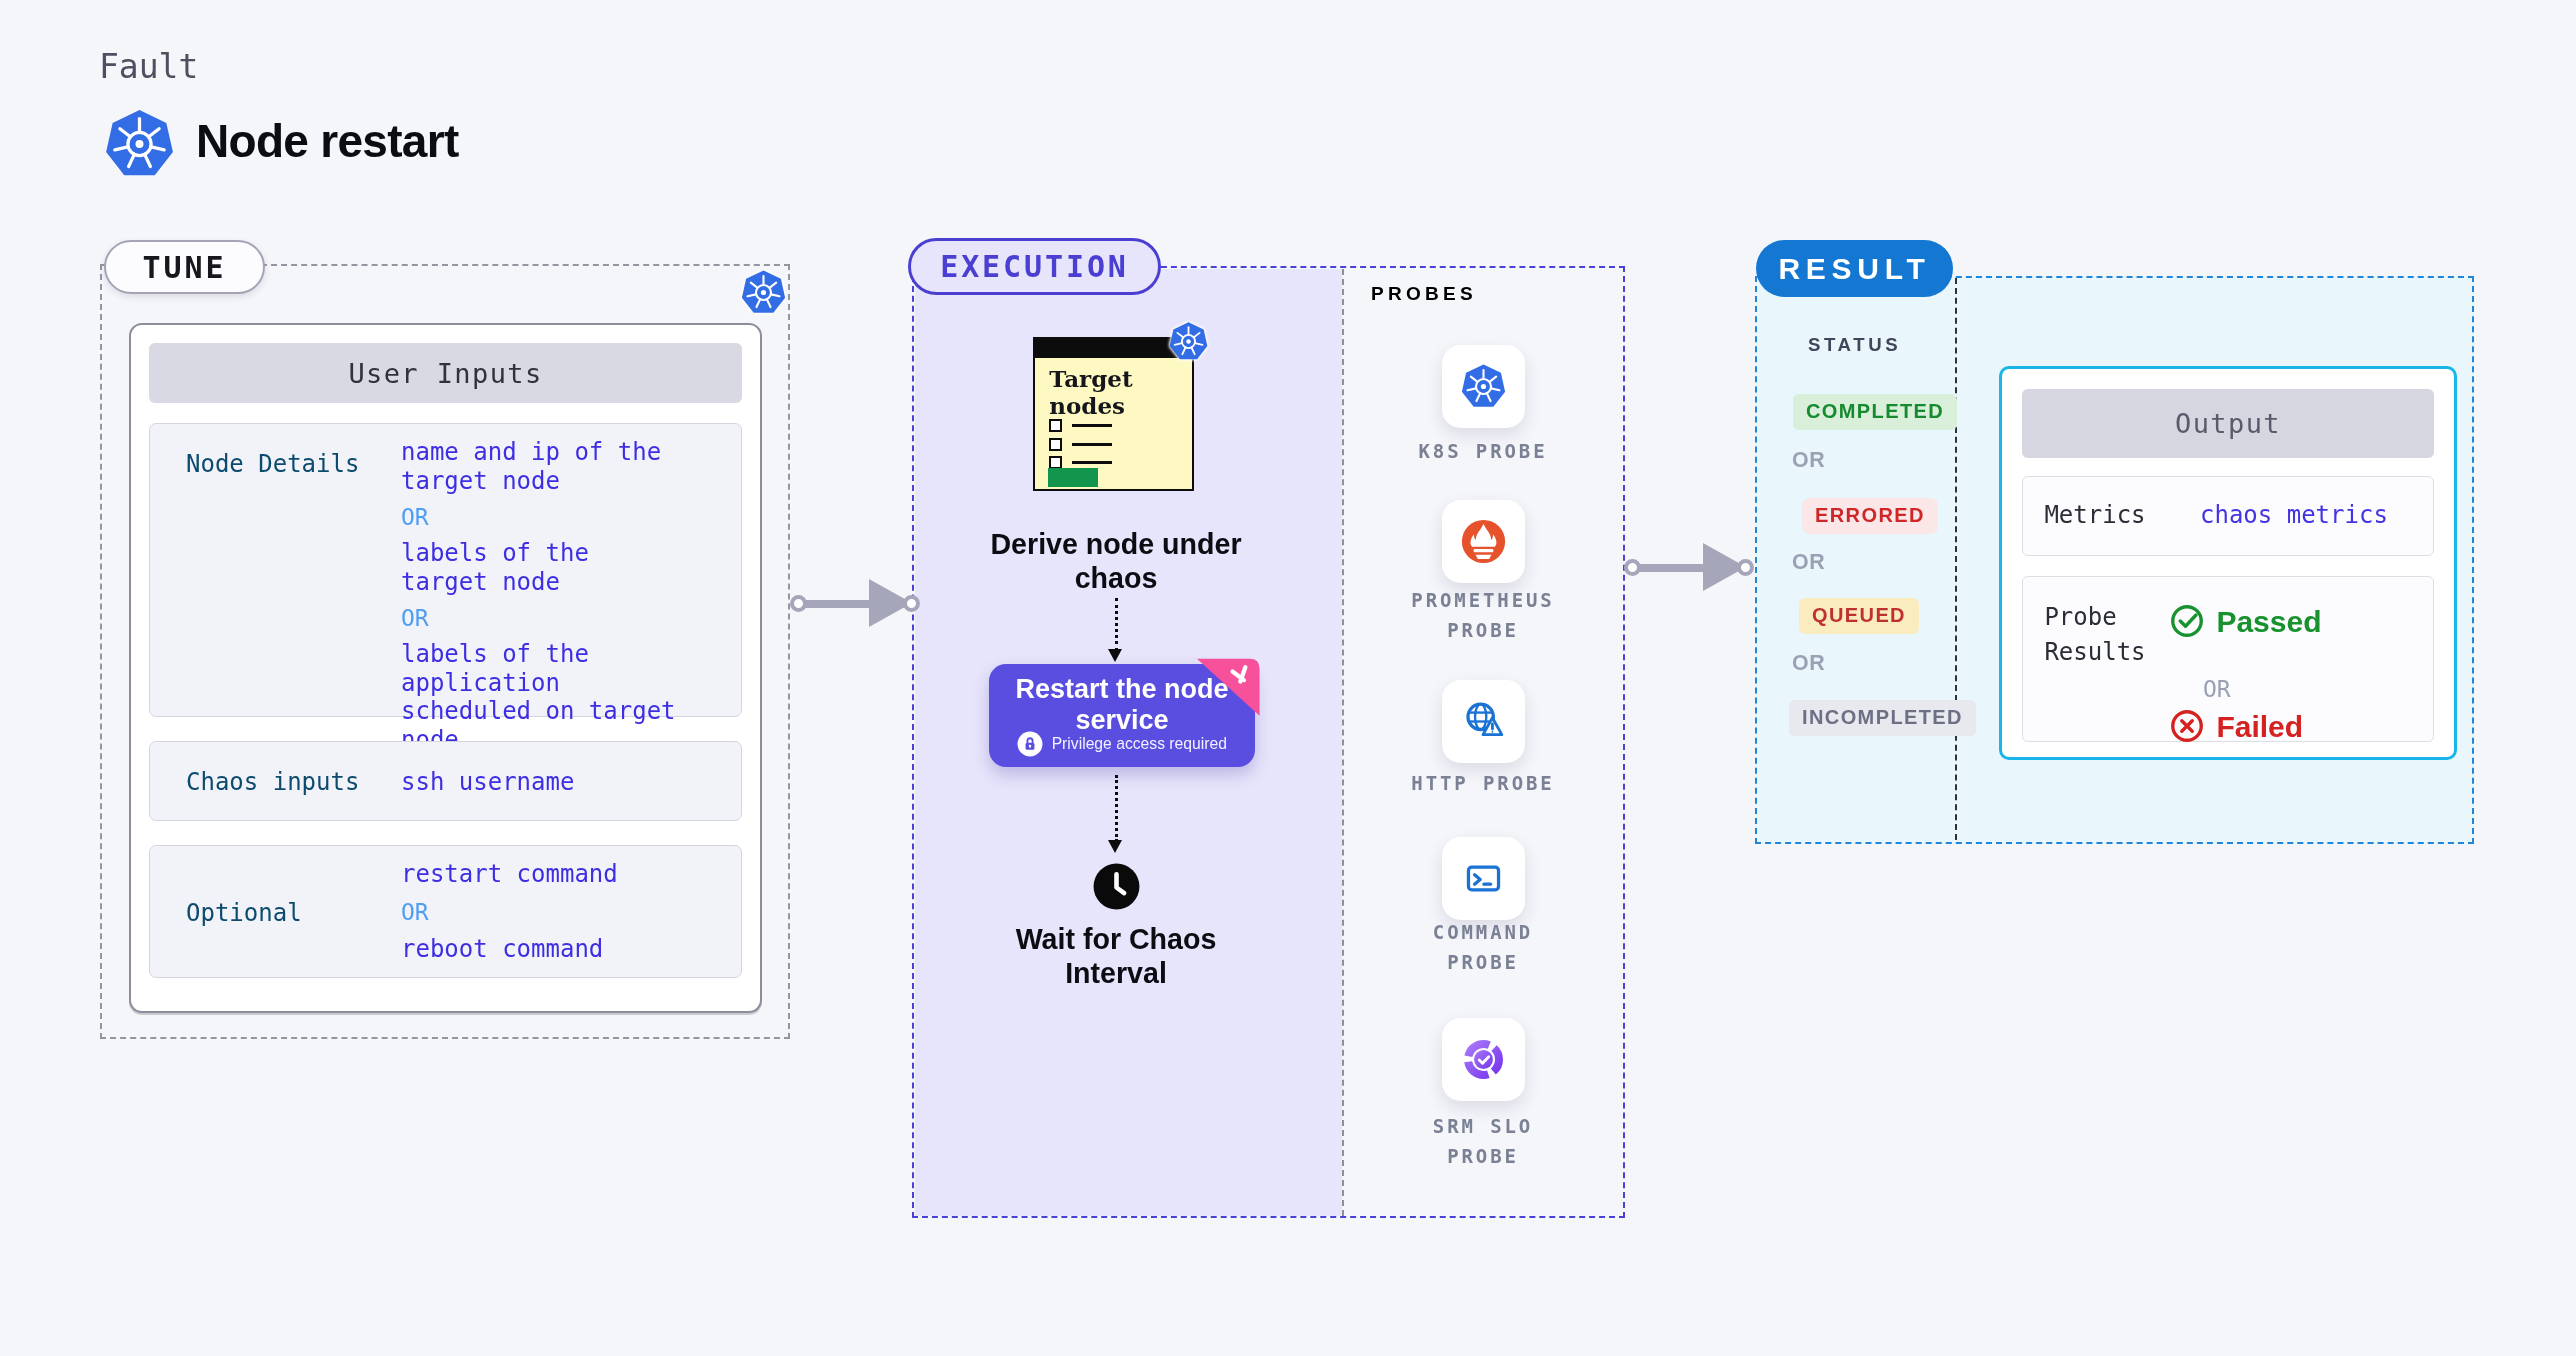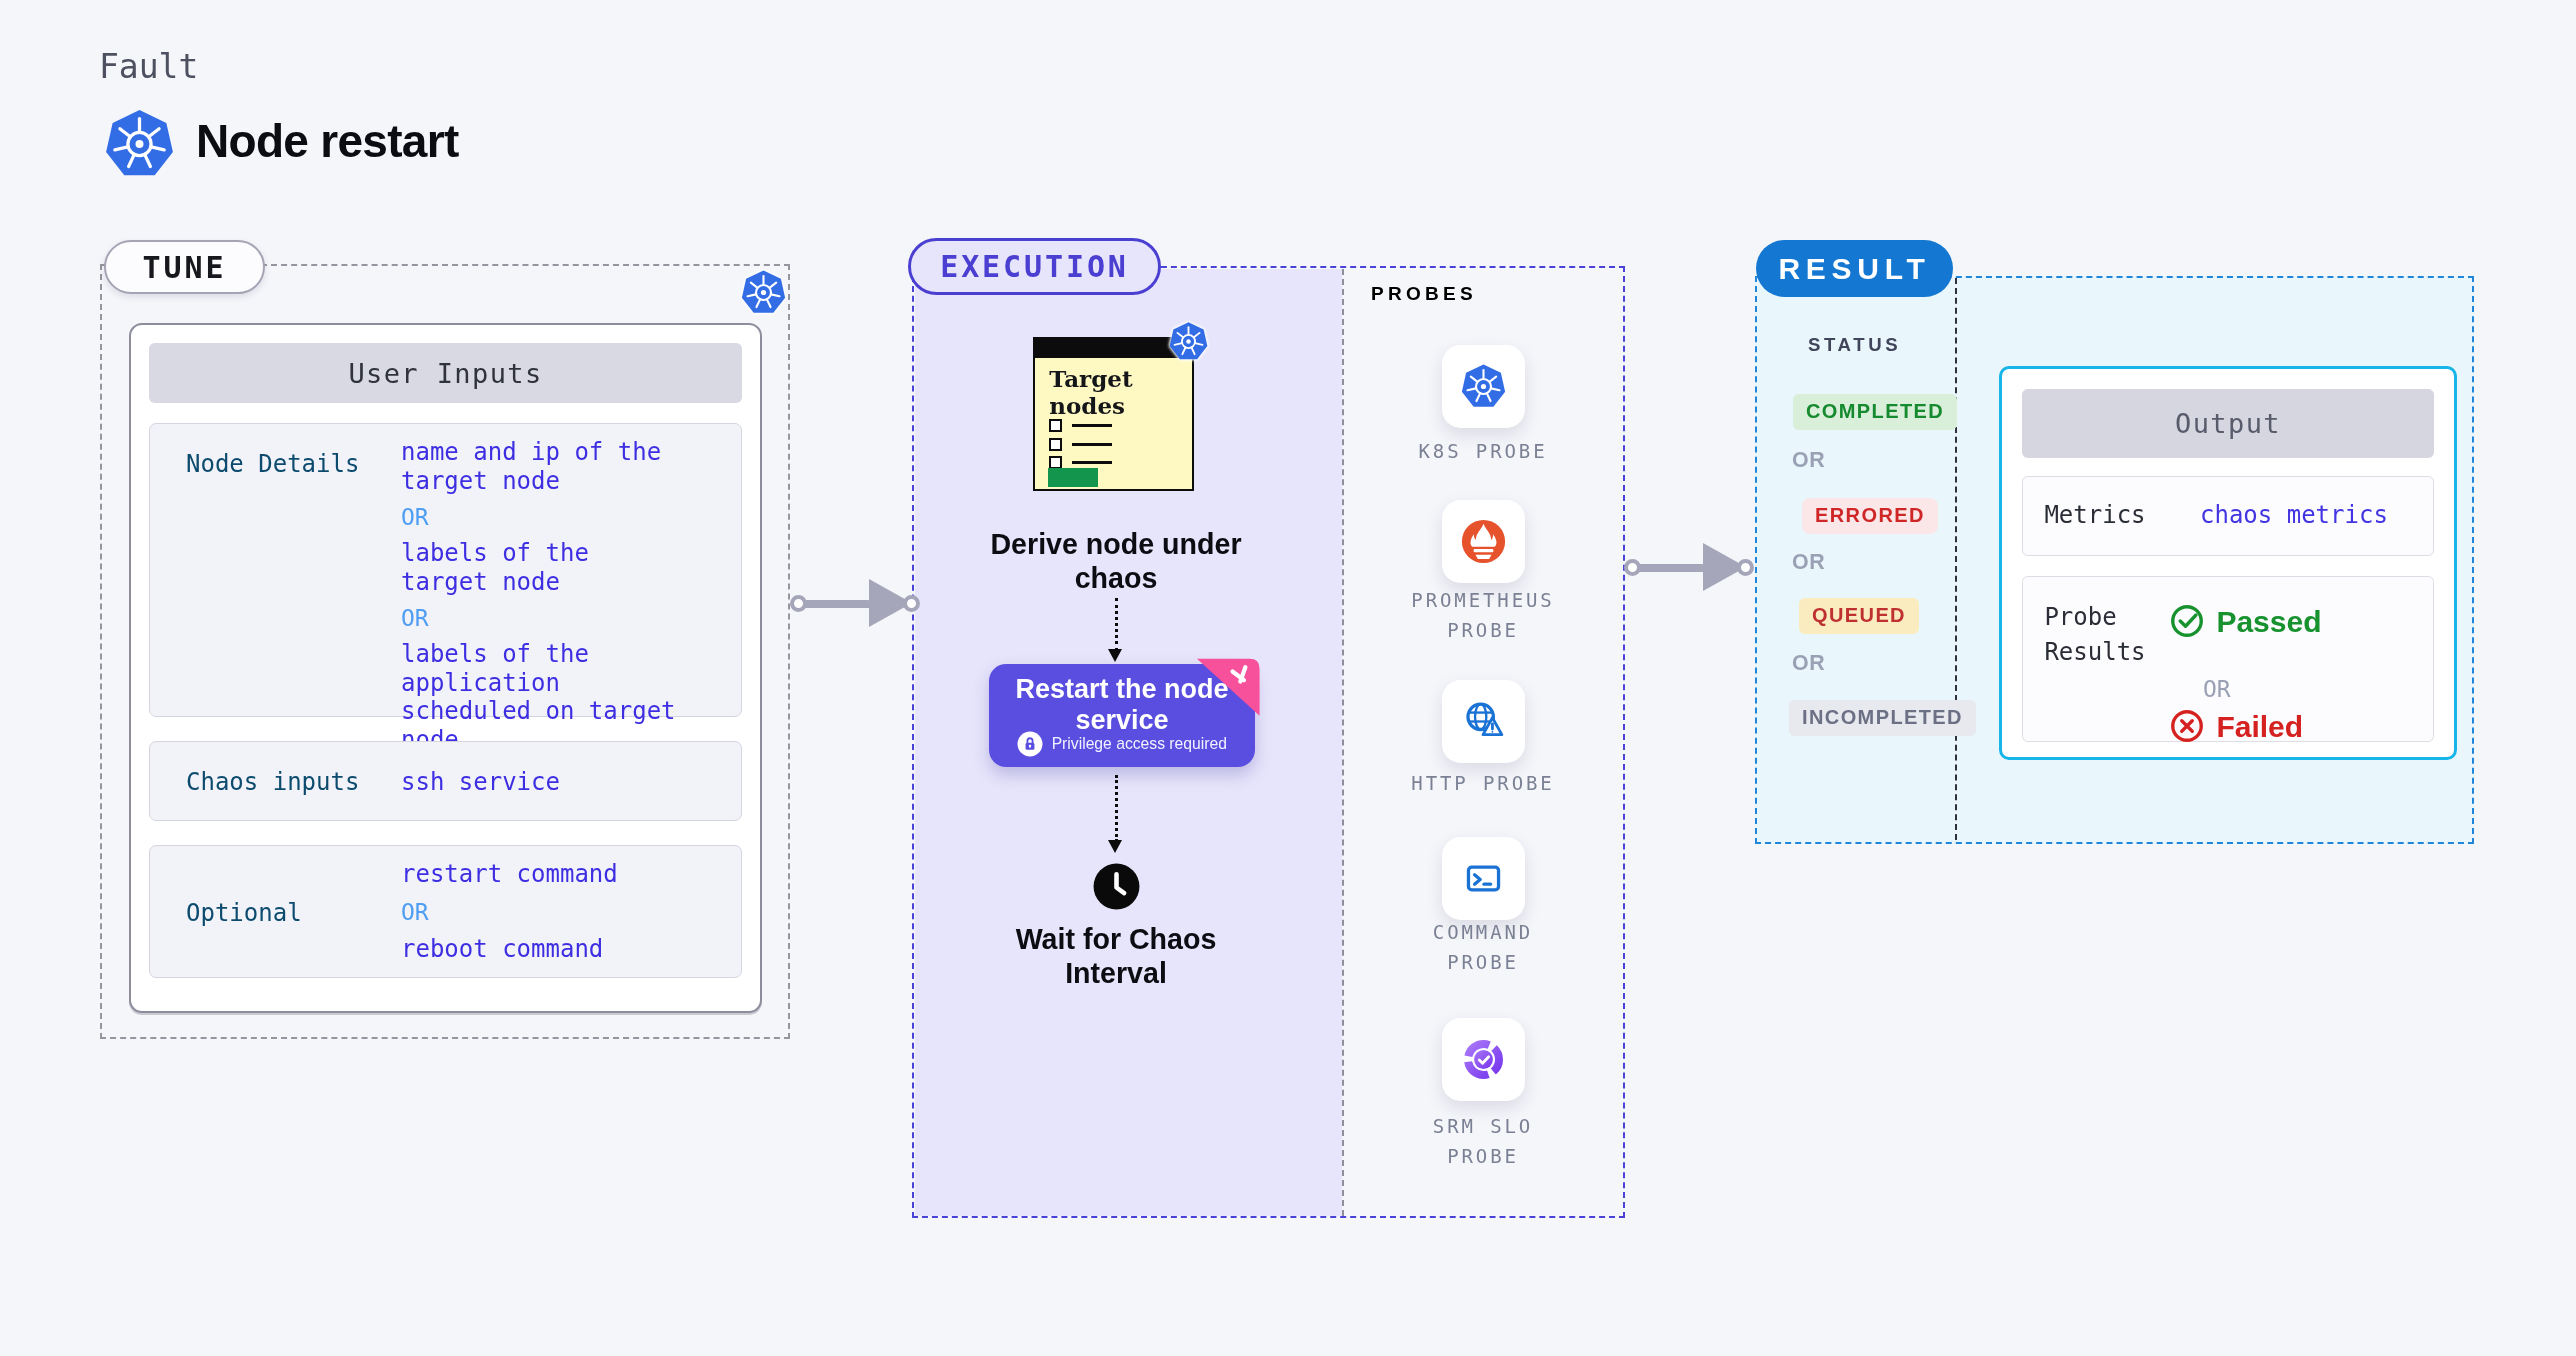--- a/index.html
+++ b/index.html
@@ -91,21 +91,21 @@
                 line-height:1.2;color:#0c0d12;z-index:3;}
   .clock-wrap{left:1091px;top:861px;width:51px;height:51px;z-index:3;}
 
   
   .probes-heading{left:1371px;top:283px;font-size:19px;font-weight:bold;letter-spacing:4.3px;color:#000000;z-index:3;}
   .probe-card{left:1442px;width:83px;height:83px;background:#ffffff;border-radius:18.6px;z-index:3;
               box-shadow:0 7.1px 17px rgba(30,30,70,.12);display:flex;align-items:center;justify-content:center;}
   .probe-card svg{width:47px;height:47px;}
   .pc1{top:345px;} .pc2{top:500px;} .pc3{top:680px;} .pc4{top:837px;} .pc5{top:1018px;}
   .probe-label{left:1369px;width:228px;text-align:center;font-family:"DejaVu Sans Mono",monospace;
-               font-size:19px;font-weight:normal;letter-spacing:2.9px;color:#7b8194;line-height:30px;z-index:3;}
+               font-size:19px;font-weight:bold;letter-spacing:2.9px;color:#7b8194;line-height:30px;z-index:3;}
   .pl1{top:436px;} .pl2{top:585px;} .pl3{top:768px;} .pl4{top:917px;} .pl5{top:1111px;}
 
   
   .status-heading{left:1808px;top:334px;font-size:18.6px;font-weight:bold;letter-spacing:3.6px;color:#41455a;}
   .badge{position:absolute;font-size:20px;font-weight:bold;letter-spacing:1.4px;padding:6.4px 13px;border-radius:5.7px;}
   .b-completed{left:1793px;top:394px;background:#d9efda;color:#168a2e;}
   .b-errored{left:1802px;top:498px;background:#fbe7e7;color:#cf2727;border-radius:8px;}
   .b-queued{left:1799px;top:598px;background:#faecbe;color:#bf3030;}
   .b-incompleted{left:1789px;top:700px;background:#e8e8ef;color:#6b7085;}
   .or-gray{position:absolute;left:1792px;font-size:21.4px;font-weight:bold;color:#9aa1b4;letter-spacing:0.7px;}
@@ -182,21 +182,21 @@
 target node</div>
       <div class="or-blue mono">OR</div>
       <div class="val mono pre">labels of the application
  scheduled on target node</div>
     </div>
   </div>
 
   <div class="abs ui-row row2">
     <div class="row-label mono" style="top:26px">Chaos inputs</div>
     <div class="row-vals" style="top:26px">
-      <div class="val mono">ssh service</div>
+      <div class="val mono">ssh username</div>
     </div>
   </div>
 
   <div class="abs ui-row row3">
     <div class="row-label mono" style="top:53px">Optional</div>
     <div class="row-vals" style="top:14.3px;gap:10px">
       <div class="val mono">restart command</div>
       <div class="or-blue mono">OR</div>
       <div class="val mono">reboot command</div>
     </div>

